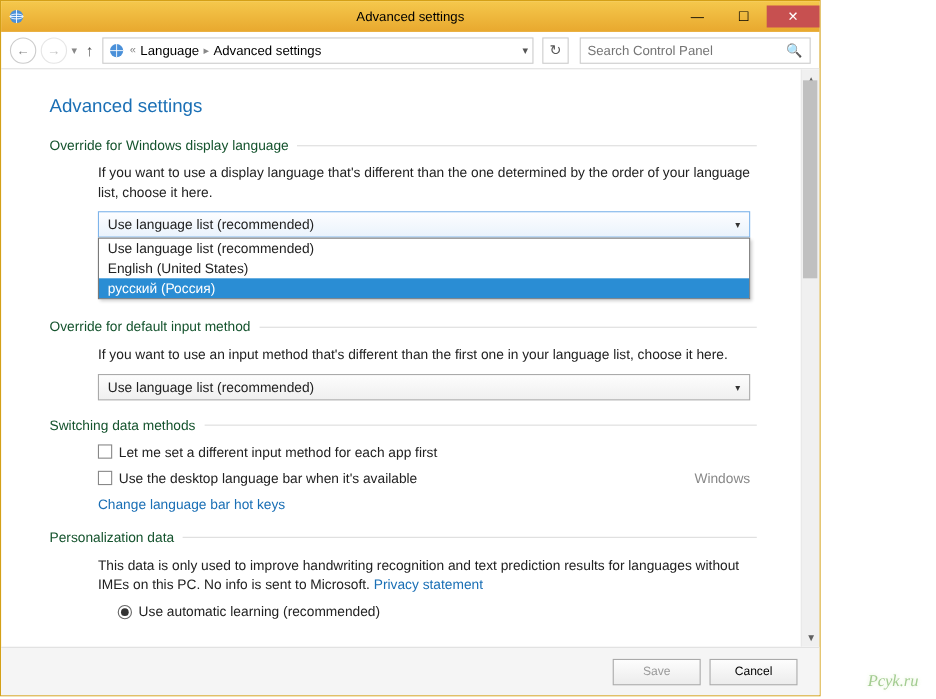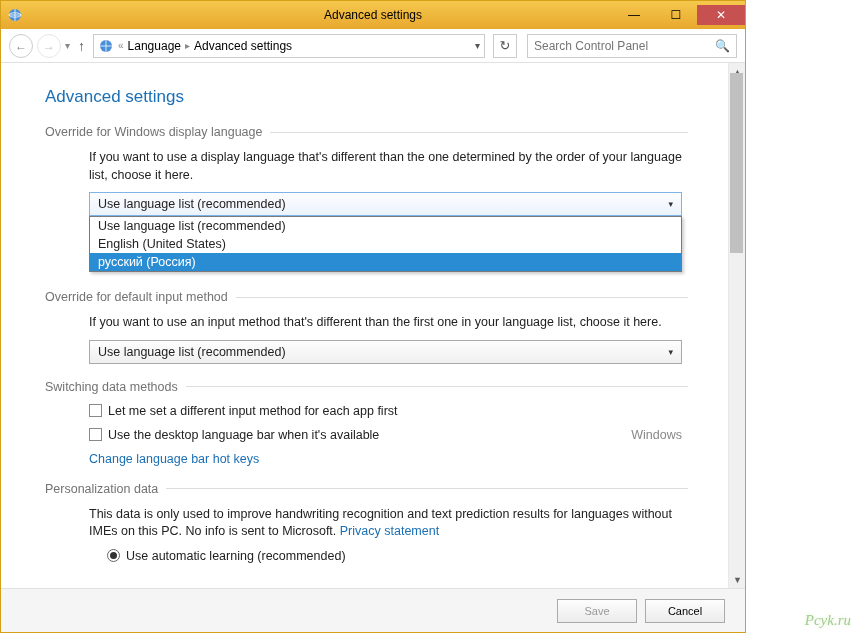--- a/index.html
+++ b/index.html
@@ -32,21 +32,21 @@
 .content { flex: 1; padding: 24px 40px 0 44px; overflow-y: auto; font-size: 12.5px; color: #222; }
 .scrollbar { width: 17px; background: #f0f0f0; border-left: 1px solid #e8e8e8; position: relative; }
 .scroll-thumb { position: absolute; top: 10px; right: 2px; width: 13px; height: 180px; background: #c0c0c0; }
 .scroll-arrow { position: absolute; width: 17px; height: 17px; display:flex; align-items:center; justify-content:center; font-size:9px; color:#606060; }
 .scroll-arrow.up { top: 0; }
 .scroll-arrow.down { bottom: 0; }
 
 h1.page-title { color: #1a6fb5; font-weight: 400; font-size: 17px; margin-bottom: 18px; }
 
 .section { margin-bottom: 16px; }
-.section-hdr { display: flex; align-items: center; font-size: 12.5px; color: #737373; margin-bottom: 10px; }
+.section-hdr { display: flex; align-items: center; font-size: 12.5px; color: #14532d; margin-bottom: 10px; }
 .section-hdr .line { flex: 1; height: 1px; background: #ddd; margin-left: 8px; }
 .section-body { padding-left: 44px; padding-right: 6px; }
 .section-body p { margin-bottom: 8px; line-height: 1.4; }
 
 .combo { position: relative; }
 .combo-box { border: 1px solid #7eb4ea; height: 24px; display: flex; align-items: center; padding: 0 8px; background: linear-gradient(#fdfdff,#eaf3fc); font-size: 12.5px; }
 .combo-box .arrow { margin-left: auto; font-size: 9px; color: #333; }
 .combo-list { position: absolute; top: 24px; left: 0; right: 0; border: 1px solid #7a7a7a; background: #fff; box-shadow: 2px 2px 3px rgba(0,0,0,0.2); z-index: 10; }
 .combo-item { padding: 2px 8px; font-size: 12.5px; }
 .combo-item.selected { background: #2a8dd4; color: #fff; }
@@ -54,29 +54,29 @@
 .combo2 { border: 1px solid #aaa; height: 24px; display: flex; align-items: center; padding: 0 8px; background: linear-gradient(#fdfdfd,#f0f0f0); font-size: 12.5px; }
 .combo2 .arrow { margin-left: auto; font-size: 9px; color: #333; }
 
 .chk-row { display: flex; align-items: center; margin-bottom: 10px; font-size: 12.5px; }
 .chk { width: 13px; height: 13px; border: 1px solid #888; margin-right: 6px; background: #fff; }
 .chk-row .opts { margin-left: auto; color: #888; }
 
 .link { color: #1a6fb5; cursor: pointer; }
 .link.u { }
 
-.radio-row { display: flex; align-items: center; margin-left: 18px; font-size: 12.5px; }
+.radio-row { display: flex; align-items: flex-end; margin-left: 18px; font-size: 12.5px; }
 .radio { width: 13px; height: 13px; border: 1px solid #666; border-radius: 50%; margin-right: 6px; position: relative; }
 .radio.on::after { content:""; position:absolute; top:2px; left:2px; width:7px; height:7px; background:#333; border-radius:50%; }
 
 .footer { height: 44px; border-top: 1px solid #e0e0e0; background: #f5f5f5; display: flex; align-items: center; justify-content: flex-end; padding: 0 20px; gap: 8px; }
 .btn { min-width: 80px; height: 24px; border: 1px solid #aaa; background: linear-gradient(#fdfdfd,#ececec); font-size: 11px; display:flex; align-items:center; justify-content:center; }
 .btn.disabled { color: #999; }
 
-.watermark { position: absolute; bottom: 6px; right: 0; font-style: italic; color: #7bb661; font-size: 15px; font-family: "Comic Sans MS", cursive; opacity: 0.7; pointer-events: none; text-shadow: 0 0 4px #cfe8b5; }
+.watermark { position: absolute; bottom: 6px; right: 16px; font-style: italic; color: #7bb661; font-size: 15px; font-family: "Comic Sans MS", cursive; opacity: 0.7; pointer-events: none; text-shadow: 0 0 4px #cfe8b5; }
 
 .globe-icon { width:16px; height:16px; display:inline-block; }
 </style>
 </head>
 <body>
 
 <div class="window">
 
   <div class="titlebar">
     <span class="titlebar-icon">

